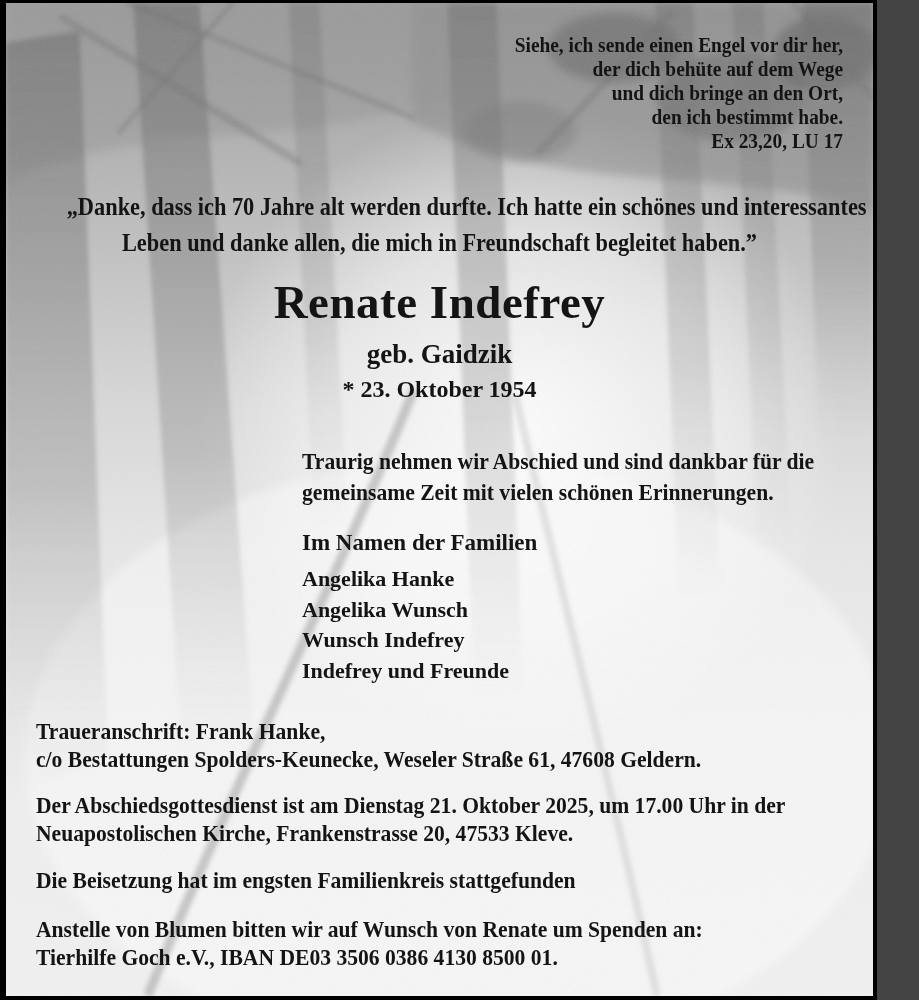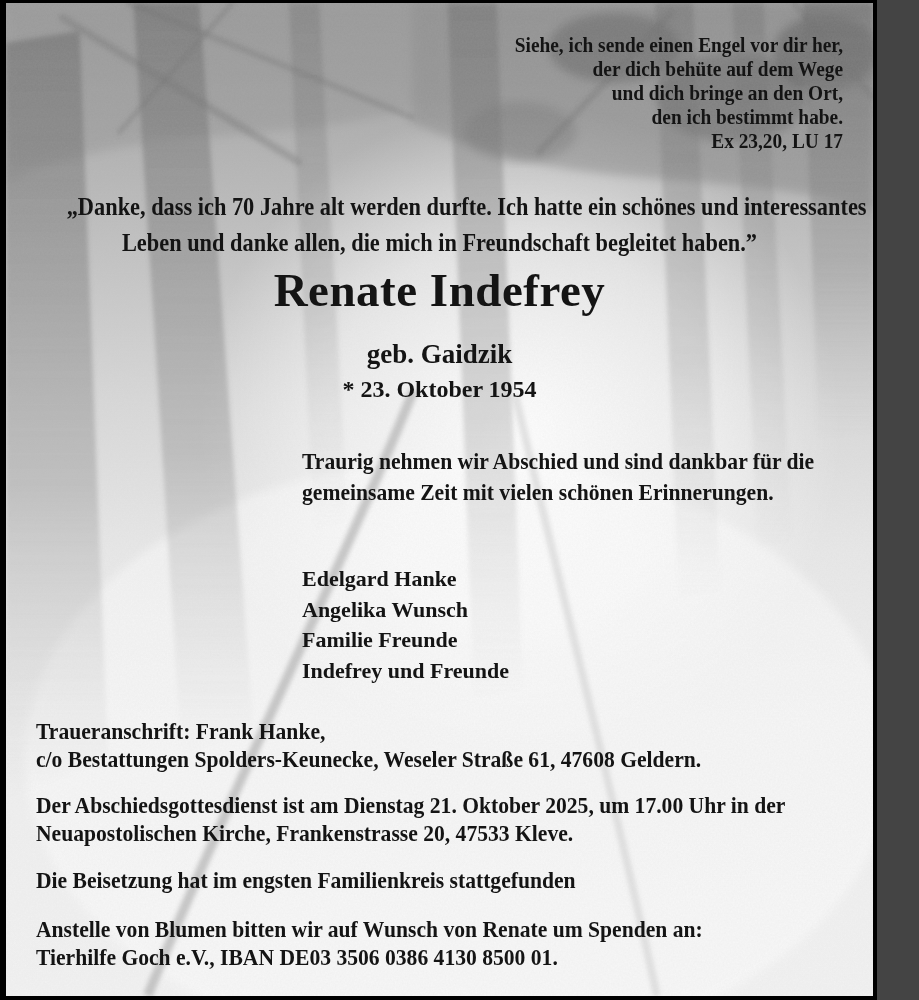--- a/index.html
+++ b/index.html
@@ -9,21 +9,21 @@
     background:#f0abfc;
     font-family:Liberation Serif, serif;
     font-weight:bold;color:#141414;
   }
   .bg{position:absolute;left:0;top:0;width:100%;height:100%;display:block;}
   .txt{position:absolute;white-space:nowrap;}
   .verse{top:30px;right:30px;text-align:right;font-size:22px;line-height:24px;
          transform:scaleX(0.88);transform-origin:top right;}
   .quote{top:186px;left:0;right:0;text-align:center;font-size:26px;line-height:36px;
          transform:scaleX(0.86);transform-origin:top center;}
-  .name{top:260px;left:0;right:0;text-align:center;font-size:47px;letter-spacing:.5px;margin:0;}
+  .name{top:260px;left:0;right:0;text-align:center;font-size:47px;letter-spacing:.5px;margin:12px;}
   .maiden{top:336px;left:0;right:0;text-align:center;font-size:27px;}
   .dates{top:373px;left:0;right:0;display:flex;justify-content:center;gap:26px;font-size:24px;}
   .message{left:296px;top:443px;font-size:24px;line-height:31px;
            transform:scaleX(0.9);transform-origin:top left;}
   .family-intro{left:296px;top:527px;font-size:23px;}
   .family-list{left:296px;top:561px;font-size:22px;line-height:30.5px;}
   .notice{left:30px;font-size:24px;line-height:27.5px;
           transform:scaleX(0.9);transform-origin:top left;}
   .n1{top:715px;} .n2{top:789px;} .n3{top:864px;} .n4{top:913px;}
 </style>
@@ -117,24 +117,25 @@
   <div class="txt maiden">geb. Gaidzik</div>
   <div class="txt dates">
     <span>* 23. Oktober 1954</span>
   </div>
 
   <div class="txt message">
     <div>Traurig nehmen wir Abschied und sind dankbar für die</div>
     <div>gemeinsame Zeit mit vielen schönen Erinnerungen.</div>
   </div>
 
+  <div class="txt family-intro">Im Namen der Familien</div>
   <div class="txt family-list">
-    <div>Edelgard Hanke</div>
+    <div>Angelika Hanke</div>
     <div>Angelika Wunsch</div>
-    <div>Familie Freunde</div>
+    <div>Wunsch Indefrey</div>
     <div>Indefrey und Freunde</div>
   </div>
 
   <div class="txt notice n1">
     <div>Traueranschrift: Frank Hanke,</div>
     <div>c/o Bestattungen Spolders-Keunecke, Weseler Straße 61, 47608 Geldern.</div>
   </div>
   <div class="txt notice n2">
     <div>Der Abschiedsgottesdienst ist am Dienstag 21. Oktober 2025, um 17.00 Uhr in der</div>
     <div>Neuapostolischen Kirche, Frankenstrasse 20, 47533 Kleve.</div>

